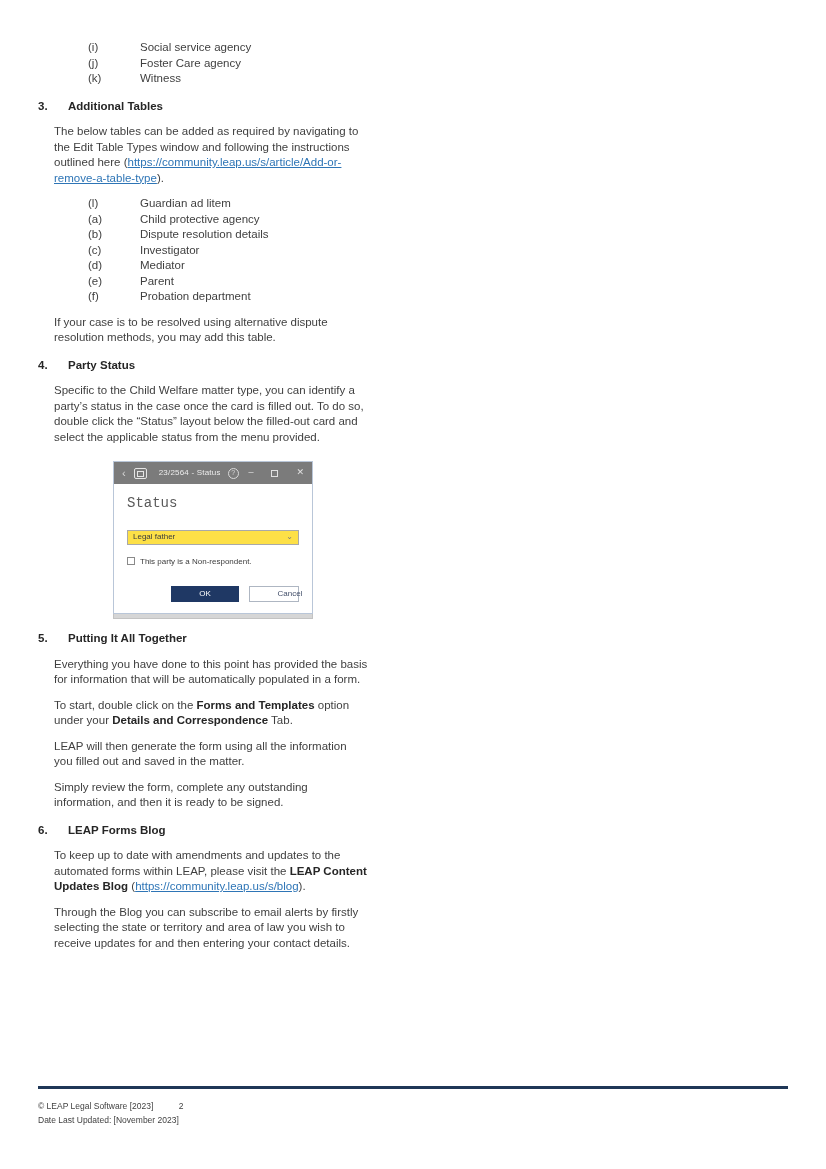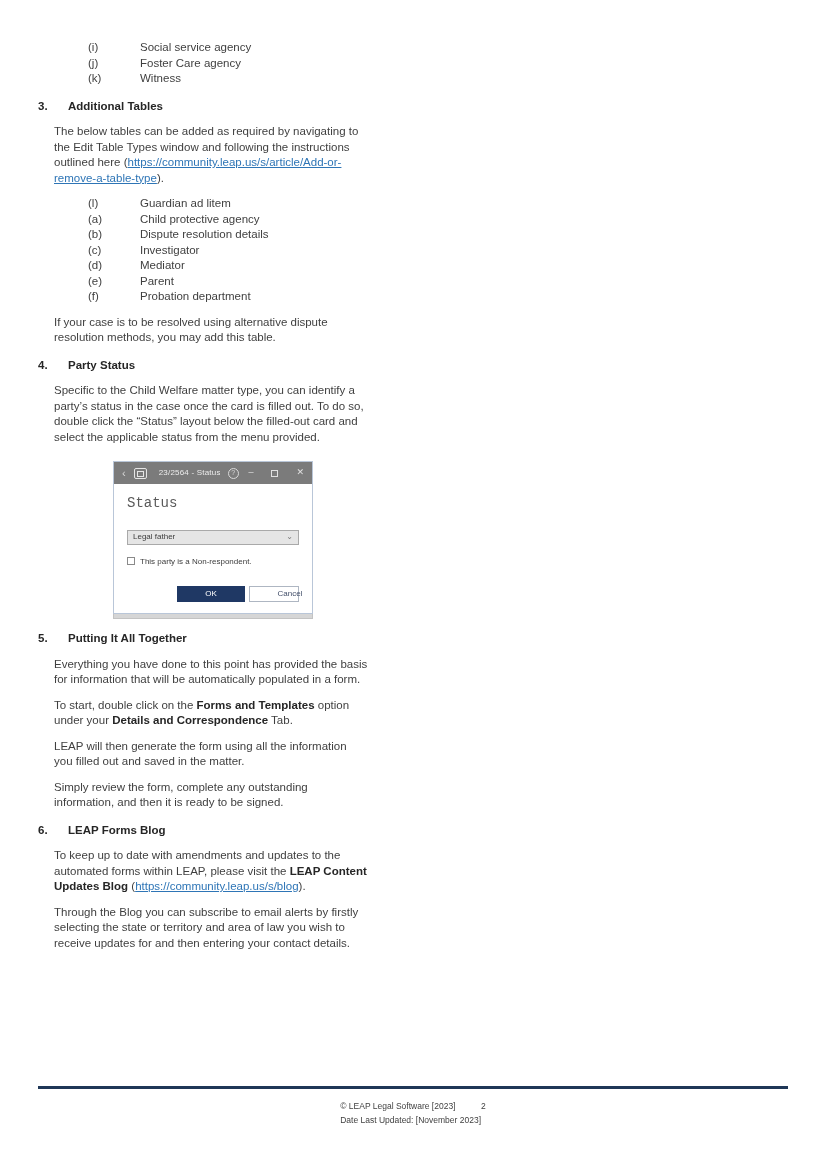--- a/index.html
+++ b/index.html
@@ -55,44 +55,44 @@
   .tb-spacer { flex:1; }
   .tb-min { font-size:9px; color:#e0e0e0; margin:0 9px; }
   .tb-max { width:7px; height:7px; border:1px solid #e0e0e0; margin:0 9px; flex:none; }
   .tb-close { font-size:9px; color:#e0e0e0; margin-left:9px; }
 
   .dlg-body { padding:12px 13px 11px; }
   .fld-label { font-size:14px; color:#5a5a5a; margin-bottom:18px;font-family:Liberation Mono, monospace; }
   .fld-select {
     height:15px; border:1px solid #a9a9a9; display:flex; align-items:center;
     justify-content:space-between; padding:0 5px; font-size:8px; color:#3c3c3c;
-    background:#e5e5e5;
+    background:#fde047;
   }
   .fld-select .chev { color:#7a7a7a; font-size:8px; line-height:1; }
   .chk-row { display:flex; align-items:center; margin-top:9px; }
   .chk-box { width:8px; height:8px; border:1px solid #8a8a8a; background:#fff; margin-right:5px; flex:none; }
   .chk-lbl { font-size:8px; color:#3c3c3c; }
-  .btn-row { display:flex; justify-content:flex-end; gap:4px; margin-top:17px; }
+  .btn-row { display:flex; justify-content:flex-end; gap:10px; margin-top:17px; }
   .btn-ok {
     width:68px; height:16px; background:#1f3864; color:#ffffff; font-size:8px;
     display:flex; align-items:center; justify-content:center; border:1px solid #1f3864;
   }
   .btn-cancel {
     width:50px; height:16px; background:#ffffff; color:#44506b; font-size:8px;
     display:flex; align-items:center; justify-content:center; border:1px solid #aeb6c2;padding-left:32px;
   }
   .shot-bottom { height:5px; background:#d6d6d6; border:1px solid #c3c3c3; border-top:none; }
 
   
   .footer-rule {
     position:absolute; left:38px; width:750px; top:1086px; height:3px; background:#1f3757;
   }
   .footer {
     position:absolute; left:38px; width:750px; top:1100px;
-    display:flex; justify-content:center; font-size:8.5px; line-height:13.5px; color:#3f3f3f;
+    display:flex; justify-content:flex-start; font-size:8.5px; line-height:13.5px; color:#3f3f3f;
   }
   .footer .fl { }
   .footer .pn { align-self:flex-start; }
 </style>
 </head>
 <body>
 
 <div class="page">
   <div class="content">
 

